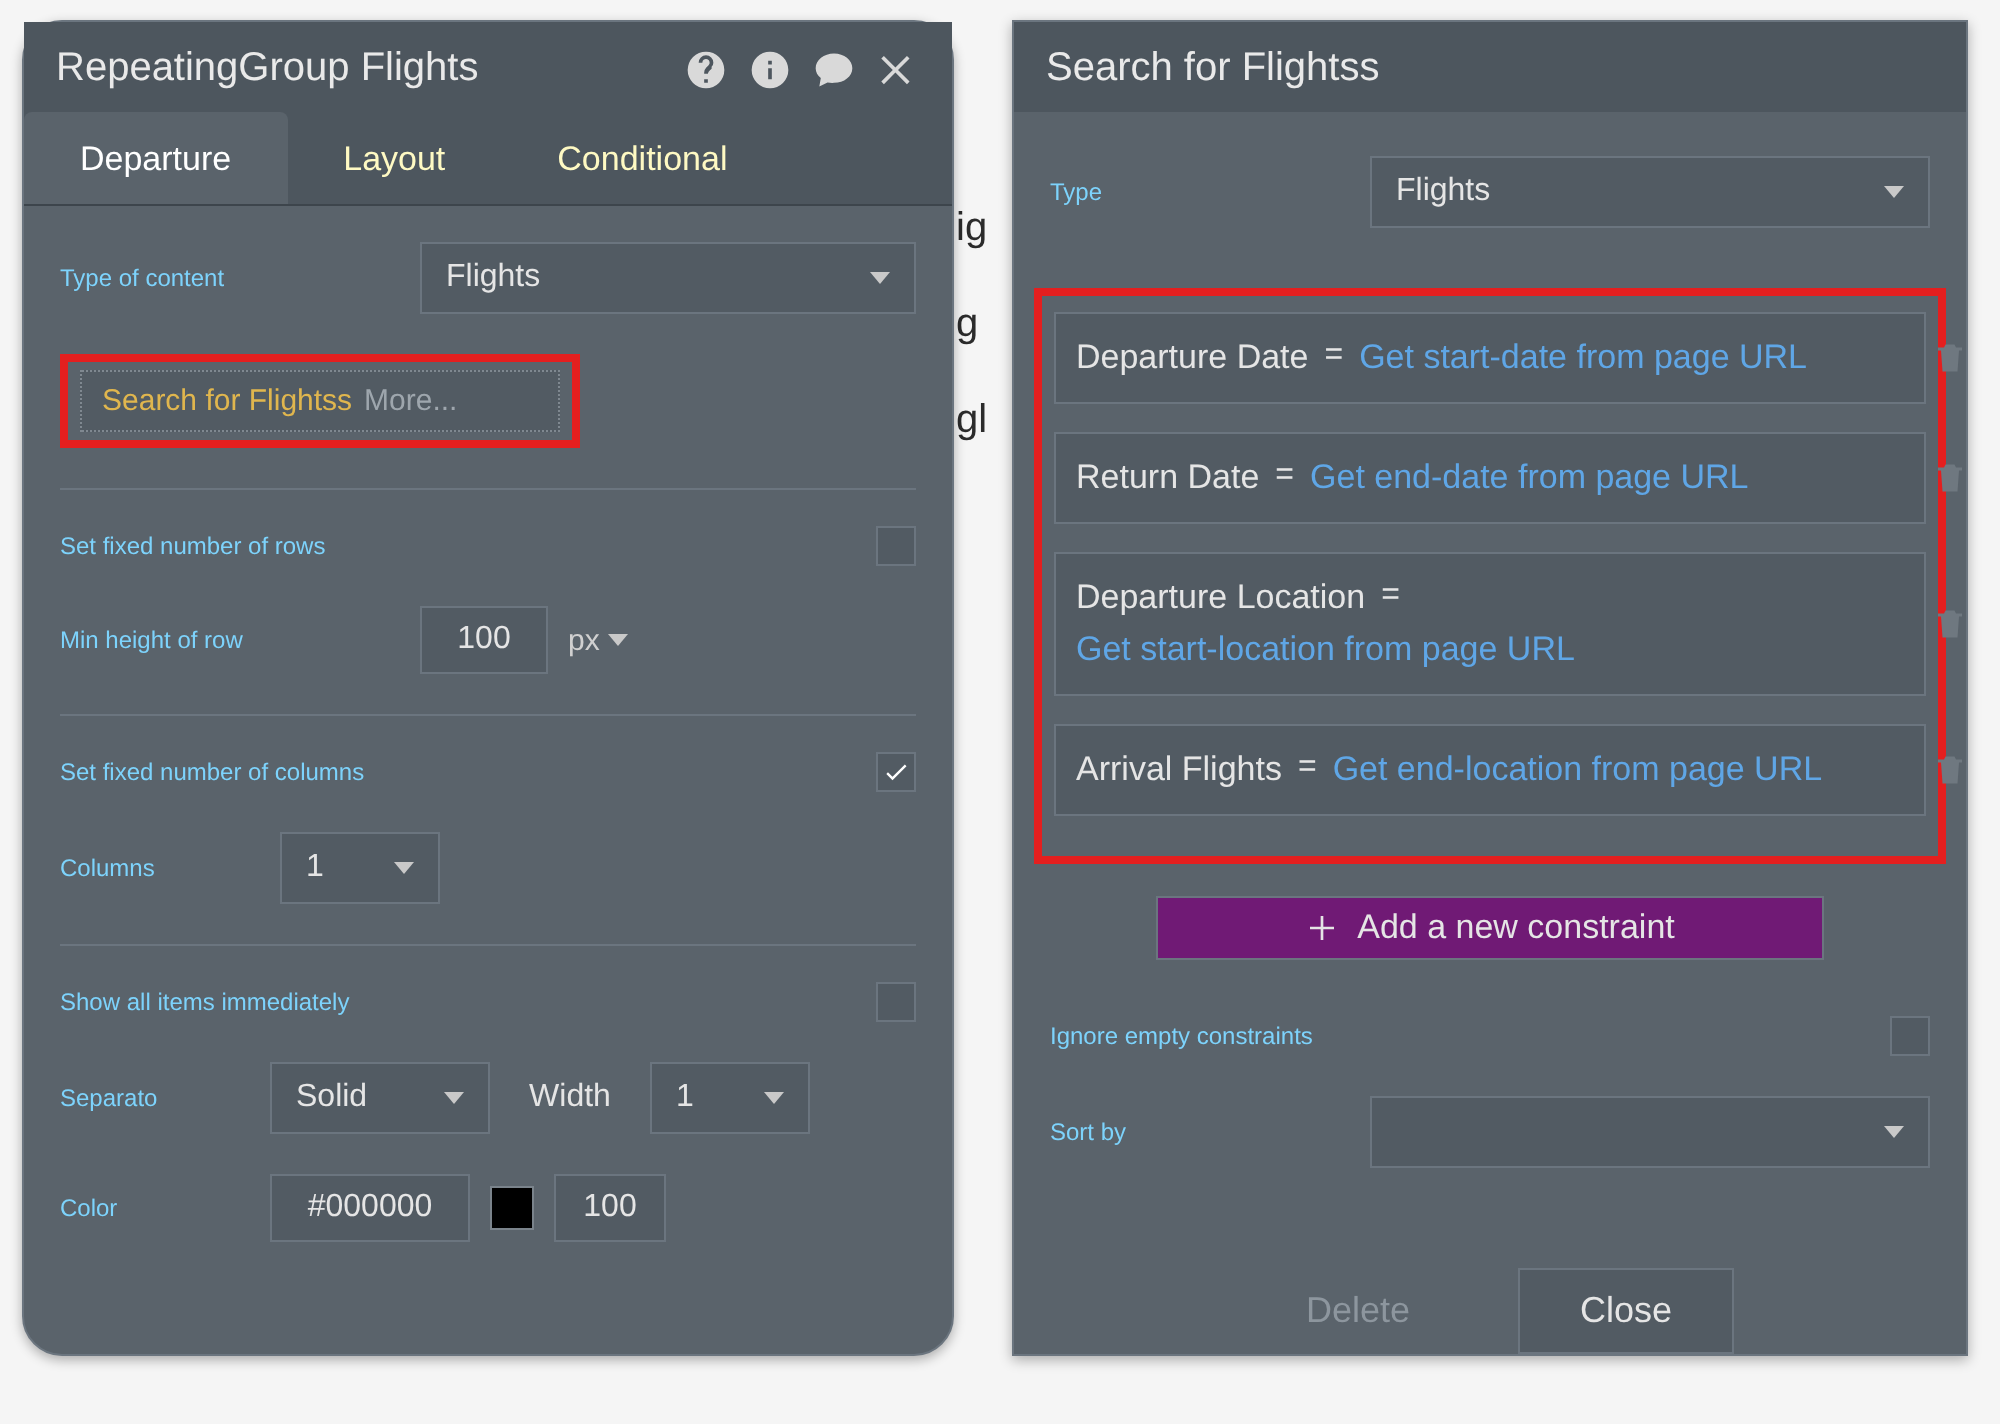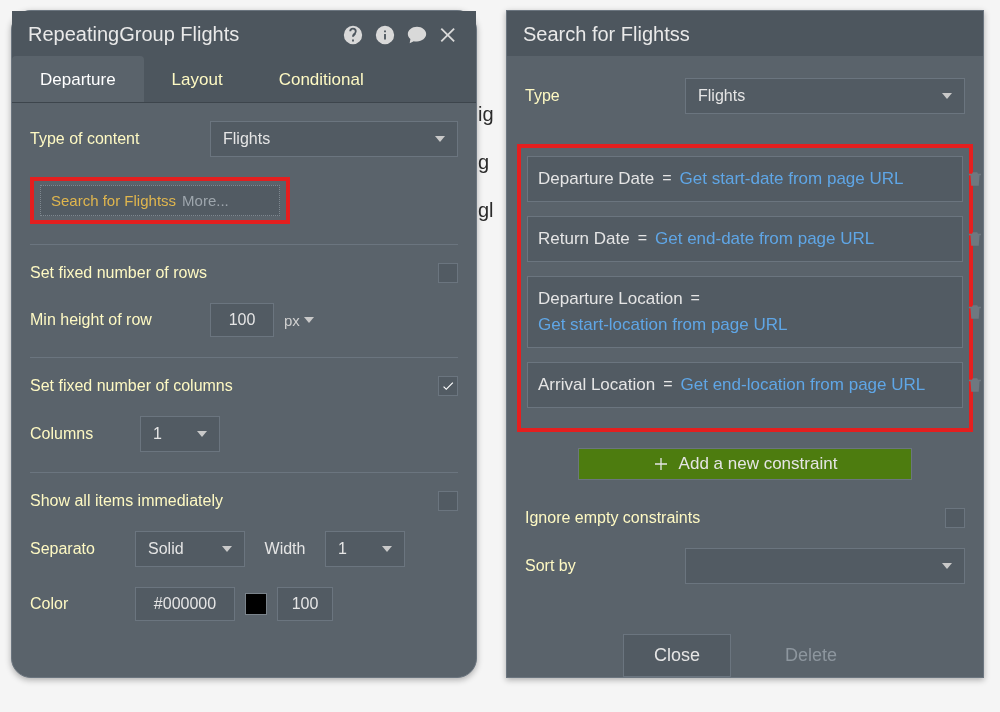--- a/index.html
+++ b/index.html
@@ -35,21 +35,21 @@
   }
   .tab.active {
     background:#5a636b; color:#fff; border-top-left-radius:4px; border-top-right-radius:4px;
     border-bottom: none;
   }
 
   .section { padding: 18px 18px 4px 18px; }
   .row {
     display:flex; align-items:center; margin-bottom:20px; gap:10px;
   }
-  .row .lbl { flex: 0 0 170px; font-size:16px; color:#fef9c3; }
+  .row .lbl { flex: 0 0 170px; font-size:12px; color:#7dd3fc; }
   .row .lbl.short { flex: 0 0 95px; }
   .dropdown {
     background:#525b63; border:1px solid #6b757f; height:36px;
     display:flex; align-items:center; justify-content:space-between;
     padding:0 12px; cursor:pointer; color:#e5e5e5; flex:1 1 auto;
   }
   .dropdown .caret { margin-left:8px; }
 
   .redbox { border:4px solid #e41f1f; }
 
@@ -89,21 +89,21 @@
     gap:6px; position:relative; flex-wrap:wrap;
   }
   .constraint .cname { color:#e5e5e5; font-size:17px; }
   .constraint .ceq   { color:#e5e5e5; margin:0 2px; }
   .constraint .cval  { color:#5fa6e6; font-size:17px; }
   .constraint .trash {
     position:absolute; right:-22px; top:50%; transform:translateY(-50%);
     width:18px; height:20px; fill:#6f7880; cursor:pointer;
   }
   .add-constraint {
-    background:#4d7c0f; border:1px solid #6b757f; width:70%; margin:16px auto 0 auto;
+    background:#701a75; border:1px solid #6b757f; width:70%; margin:16px auto 0 auto;
     display:flex; align-items:center; justify-content:center; gap:10px;
     height:44px; cursor:pointer; color:#e5e5e5; font-size:17px;
   }
 
   .footer-btns {
     display:flex; gap:24px; justify-content:center; align-items:center;
     margin-top:26px;
   }
   .btn {
     background:#525b63; border:1px solid #6b757f; padding:10px 30px;
@@ -289,21 +289,21 @@
         </div>
         <div class="constraint">
           <span class="cname">Departure Location</span>
           <span class="ceq">=</span>
           <span class="cval">Get start-location from page URL</span>
           <svg class="trash" viewBox="0 0 24 24">
             <path d="M6 7h12l-1 14H7L6 7zm3-4h6l1 2h4v2H4V5h4l1-2z"></path>
           </svg>
         </div>
         <div class="constraint">
-          <span class="cname">Arrival Location</span>
+          <span class="cname">Arrival Flights</span>
           <span class="ceq">=</span>
           <span class="cval">Get end-location from page URL</span>
           <svg class="trash" viewBox="0 0 24 24">
             <path d="M6 7h12l-1 14H7L6 7zm3-4h6l1 2h4v2H4V5h4l1-2z"></path>
           </svg>
         </div>
       </div>
   </div>
 
   <div class="add-constraint">
@@ -324,17 +324,17 @@
       <div class="dropdown">
         <span>&nbsp;</span>
         <svg class="caret" viewBox="0 0 10 10">
             <path d="M0 2h10L5 8z"></path>
           </svg>
       </div>
     </div>
   </div>
 
   <div class="footer-btns">
+    <div class="btn disabled">Delete</div>
     <div class="btn">Close</div>
-    <div class="btn disabled">Delete</div>
   </div>
 
 </div>
 
 </body></html>

